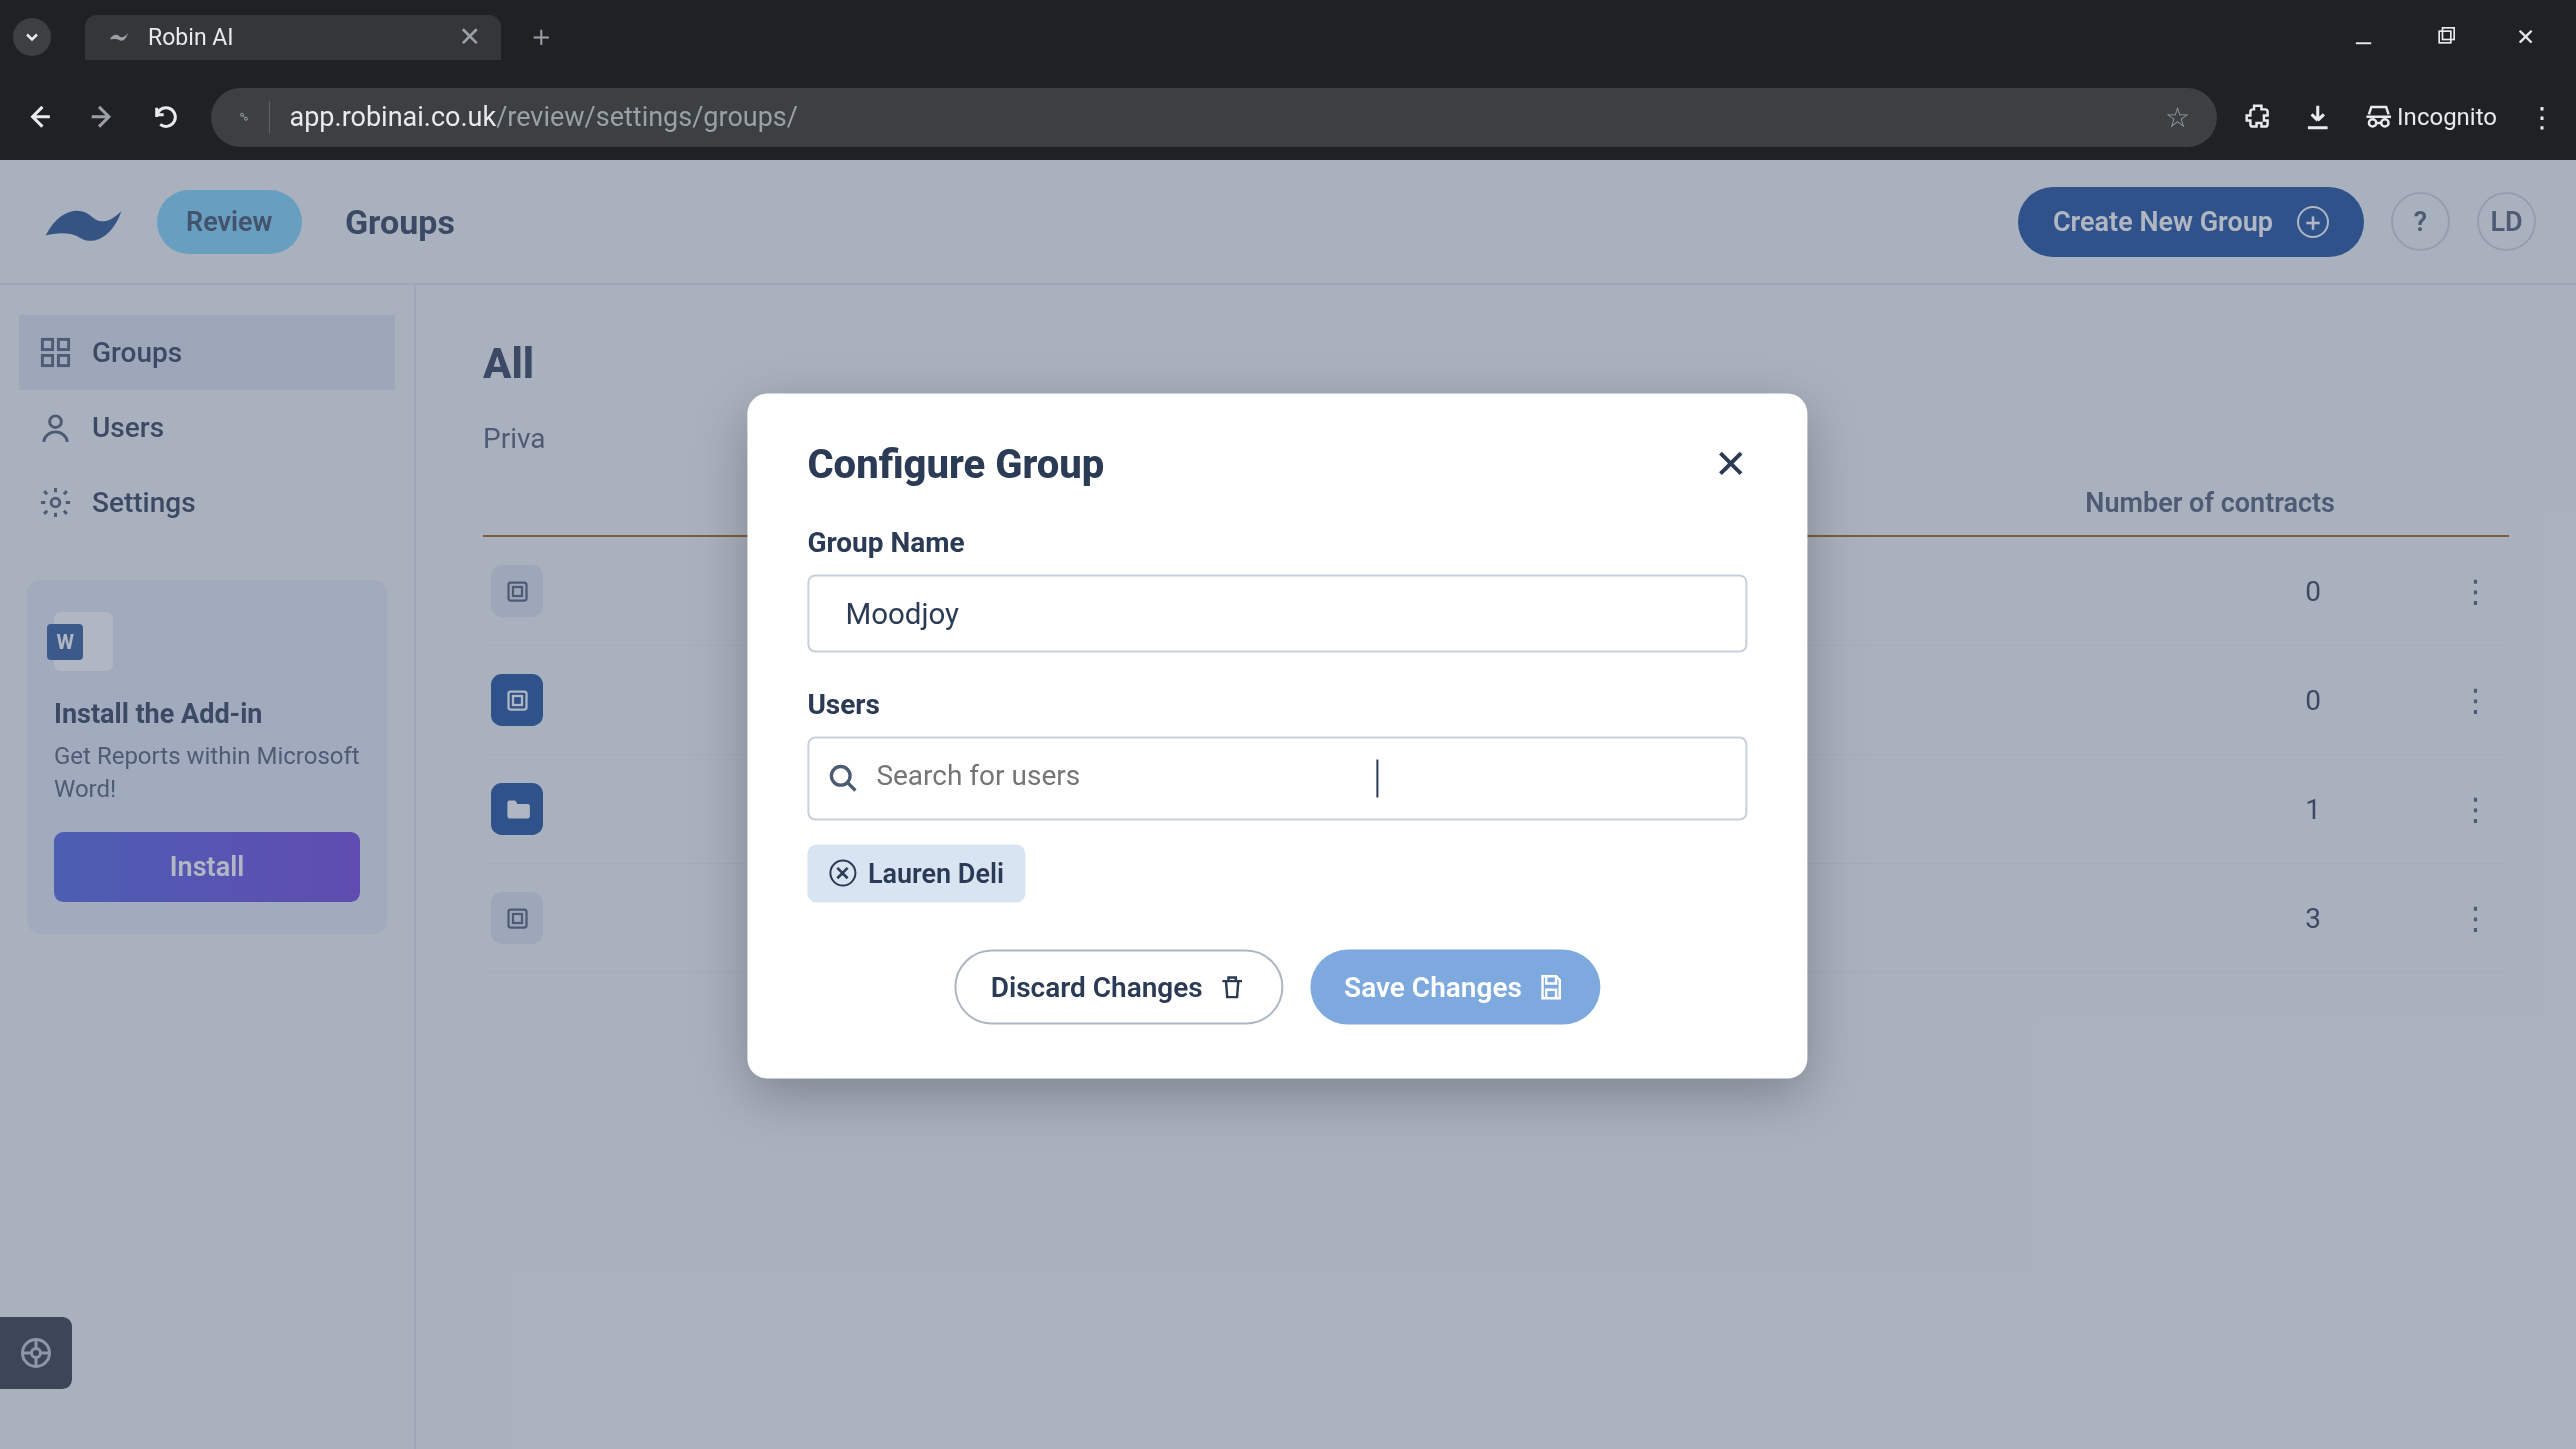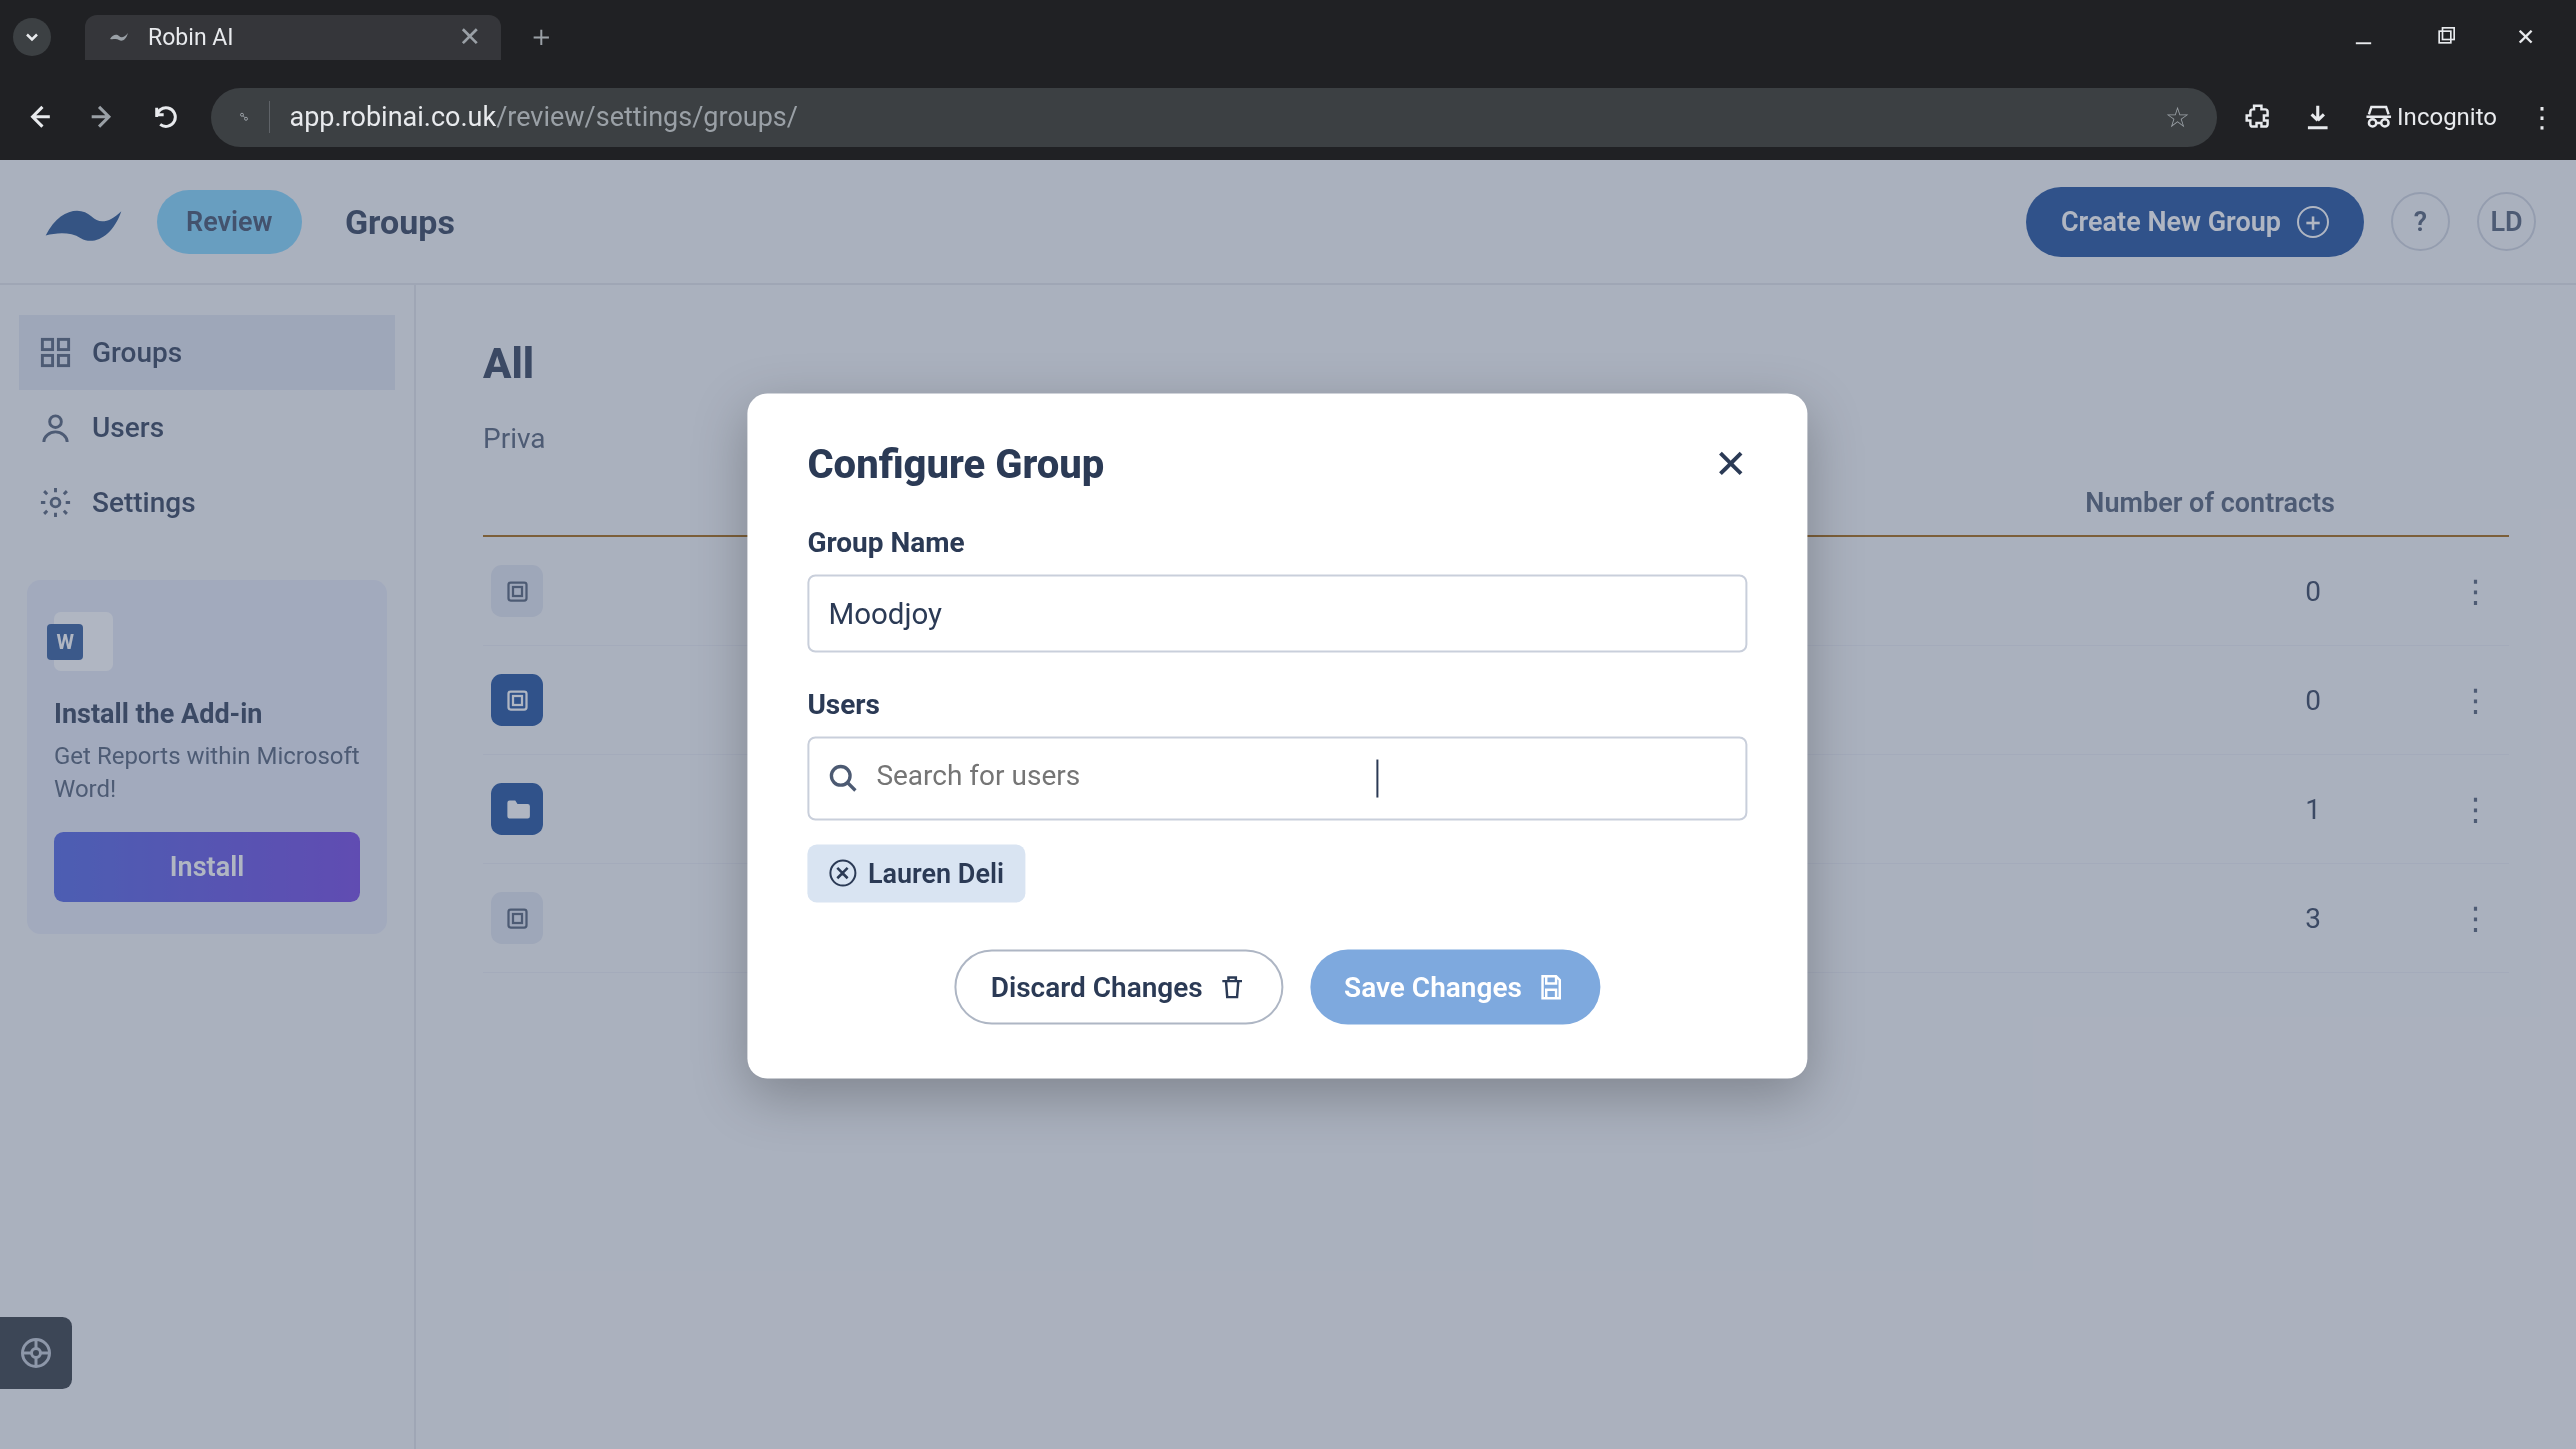--- a/index.html
+++ b/index.html
@@ -31,21 +31,21 @@
   .incog svg { width:29.5px; height:29.5px; }
 
   
   .page { position: relative; width: 100%; height: calc(1449px - 160px); background: #f5f6f8; }
 
   .topbar { height: 125px; border-bottom: 2px solid #e0e2e7; display:flex; align-items:center; padding: 0 40px; gap: 29.5px; }
   .logo { width: 87px; height: 60px; display:flex; align-items:center; justify-content:center; color:#1f4e8c; }
   .review-pill { background: #7dd3fc; color:#394a64; font-size: 27px; font-weight:600; padding: 16px 29.5px; border-radius: 40px; }
   .page-title { font-size: 34px; font-weight: 700; color:#2b3a55; margin-left: 13.4px; }
   .topbar-right { margin-left: auto; display:flex; align-items:center; gap: 27px; }
-  .cta { background:#164a9a; color:#fff; font-size: 27px; font-weight:600; padding: 19px 35px; border-radius: 43px; display:flex; align-items:center; gap:16px; }
+  .cta { background:#164a9a; color:#fff; font-size: 27px; font-weight:600; padding: 19px 35px; border-radius: 43px; display:flex; align-items:center; gap:24px; }
   .cta .plus { width:32px; height:32px; border:2px solid #fff; border-radius:50%; display:inline-flex; align-items:center; justify-content:center; font-size:24px; }
   .help, .avatar { width: 59px; height: 59px; border-radius: 50%; border: 2px solid #cdd2dc; display:flex; align-items:center; justify-content:center; color:#4c5a72; font-size:27px; font-weight:600; }
 
   .body { display:flex; height: calc(100% - 125px); }
   .sidebar { width: 416px; border-right: 2px solid #e0e2e7; background:#f5f6f8; padding: 29.5px 19px; display:flex; flex-direction:column; gap:0; }
   .nav-item { display:flex; align-items:center; gap: 19px; padding: 20px 19px; color:#2b3a55; font-size: 28px; font-weight:500; border-radius: 0; }
   .nav-item.active { background:#dfe4ee; }
   .nav-item .icn { width:35px; height:35px; color:#4c5a72; }
 
   .sidebar-card { margin: 40px 8px 0; background:#e5e9f6; border-radius: 13.4px; padding: 32px 27px; }
@@ -75,21 +75,21 @@
 
   .fab { position:absolute; left:0; bottom:60px; width:72px; height:72px; background:#2d333b; border-radius: 0 9.4px 9.4px 0; display:flex; align-items:center; justify-content:center; color:#bfc6d1; }
 
   
   .scrim { position:absolute; inset:0; background:rgba(80,94,120,0.45); }
   .modal { position:absolute; left:50%; top:50%; transform:translate(-51%,-60%); width:1060px; background:#fff; border-radius: 20px; box-shadow: 0 17.4px 54px rgba(0,0,0,0.25); padding: 47px 60px 54px; }
   .modal-head { display:flex; align-items:center; justify-content:space-between; margin-bottom: 38px; }
   .modal-title { font-size: 40px; font-weight:800; color:#2b3a55; }
   .modal-close { font-size: 40px; color:#2b3a55; }
   .m-label { font-size: 28px; font-weight:700; color:#2b3a55; margin-bottom: 16px; }
-  .m-input { width:100%; border: 2px solid #c9cfdb; border-radius: 8px; padding: 20px 19px; font-size: 29.5px; color:#2b3a55; margin-bottom: 35px; }
+  .m-input { width:100%; border: 2px solid #c9cfdb; border-radius: 8px; padding: 20px 36px; font-size: 29.5px; color:#2b3a55; margin-bottom: 35px; }
   .m-search { position:relative; margin-bottom: 24px; }
   .m-search input { width:100%; border: 2px solid #c9cfdb; border-radius: 8px; padding: 20px 23px 27px 67px; font-size: 28px; color:#2b3a55; }
   .m-search .mag { position:absolute; left:20px; top:50%; transform:translateY(-50%); width:32px; height:32px; color:#4c5a72; }
   .m-search .caret { position:absolute; left:569px; top:50%; transform:translateY(-50%); width:27px; height:38px; border-left:2px solid #2b3a55; }
   .chip { display:inline-flex; align-items:center; gap:12px; background:#d9e4f2; color:#2b3a55; font-size:27px; font-weight:600; padding: 13.4px 21.5px; border-radius: 9.4px; margin-bottom: 47px; }
   .chip .x { width:27px; height:27px; border:2px solid #2b3a55; border-radius:50%; display:inline-flex; align-items:center; justify-content:center; font-size:19px; }
   .m-actions { display:flex; justify-content:center; gap:27px; }
   .btn { display:inline-flex; align-items:center; gap:14.8px; font-size:28px; font-weight:600; padding: 19px 34px; border-radius: 43px; }
   .btn.outline { border:2px solid #aeb6c4; color:#2b3a55; background:#fff; }
   .btn.primary { background:#7ea9de; color:#fff; }

